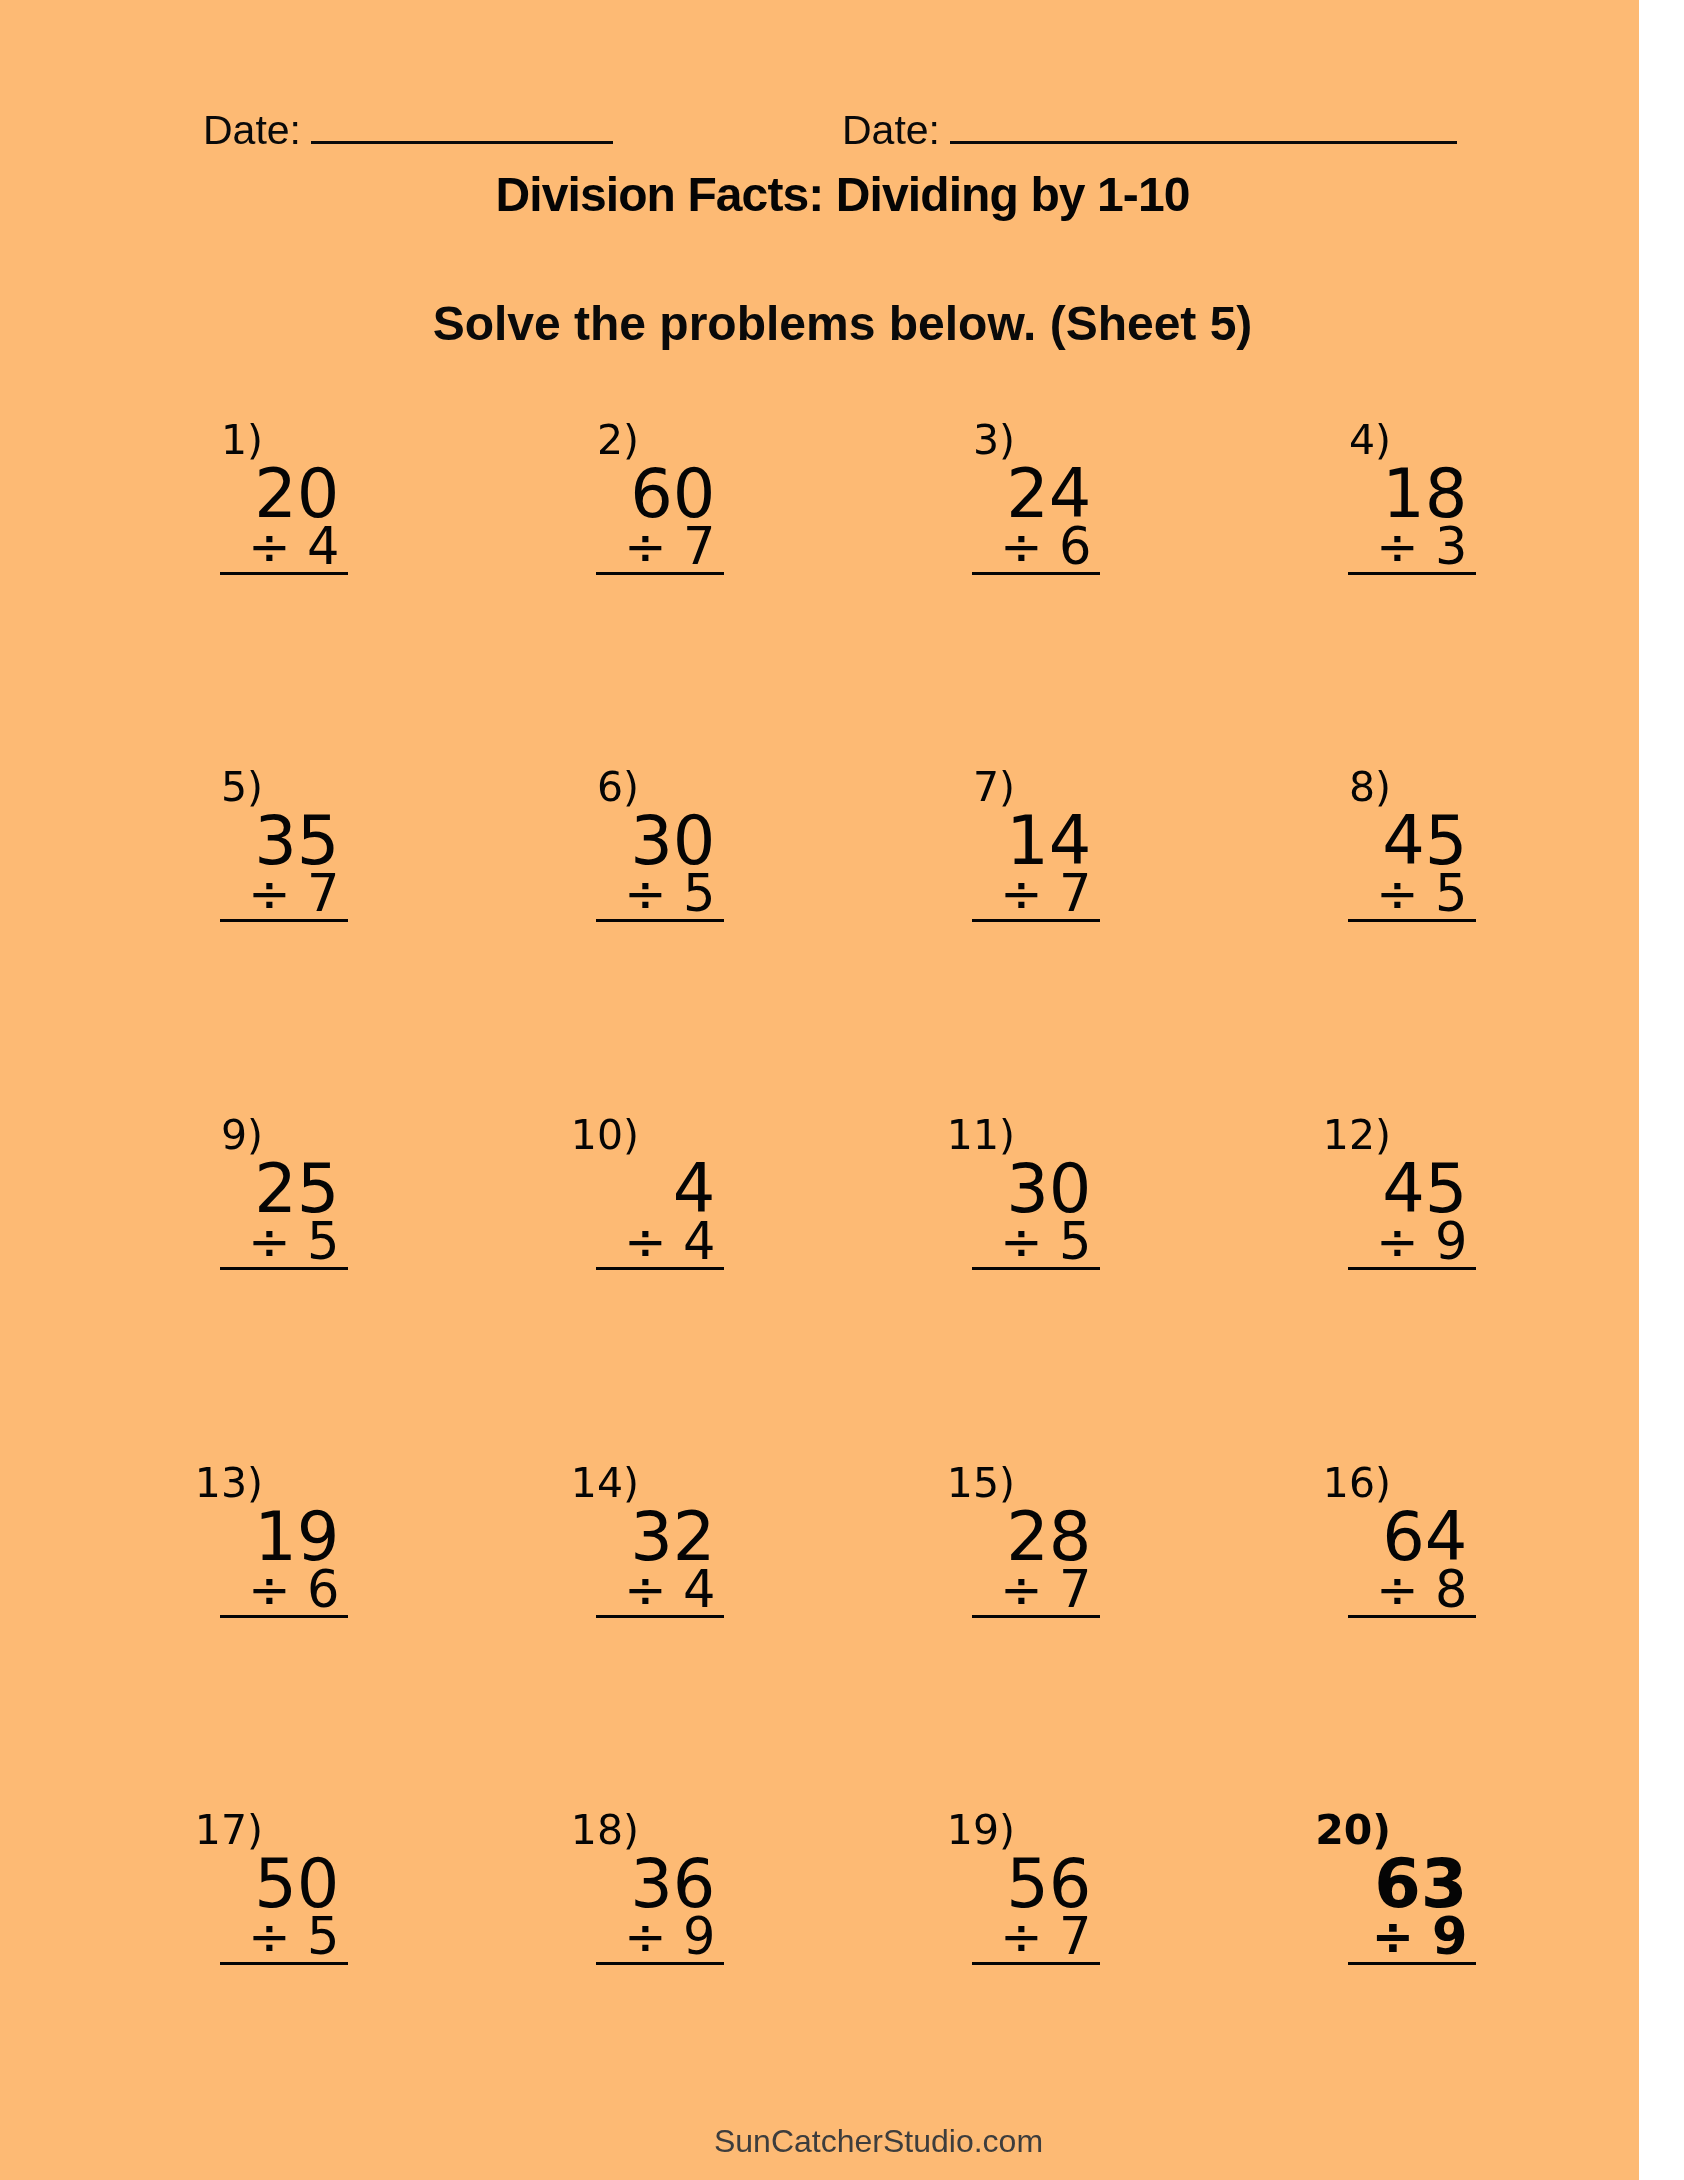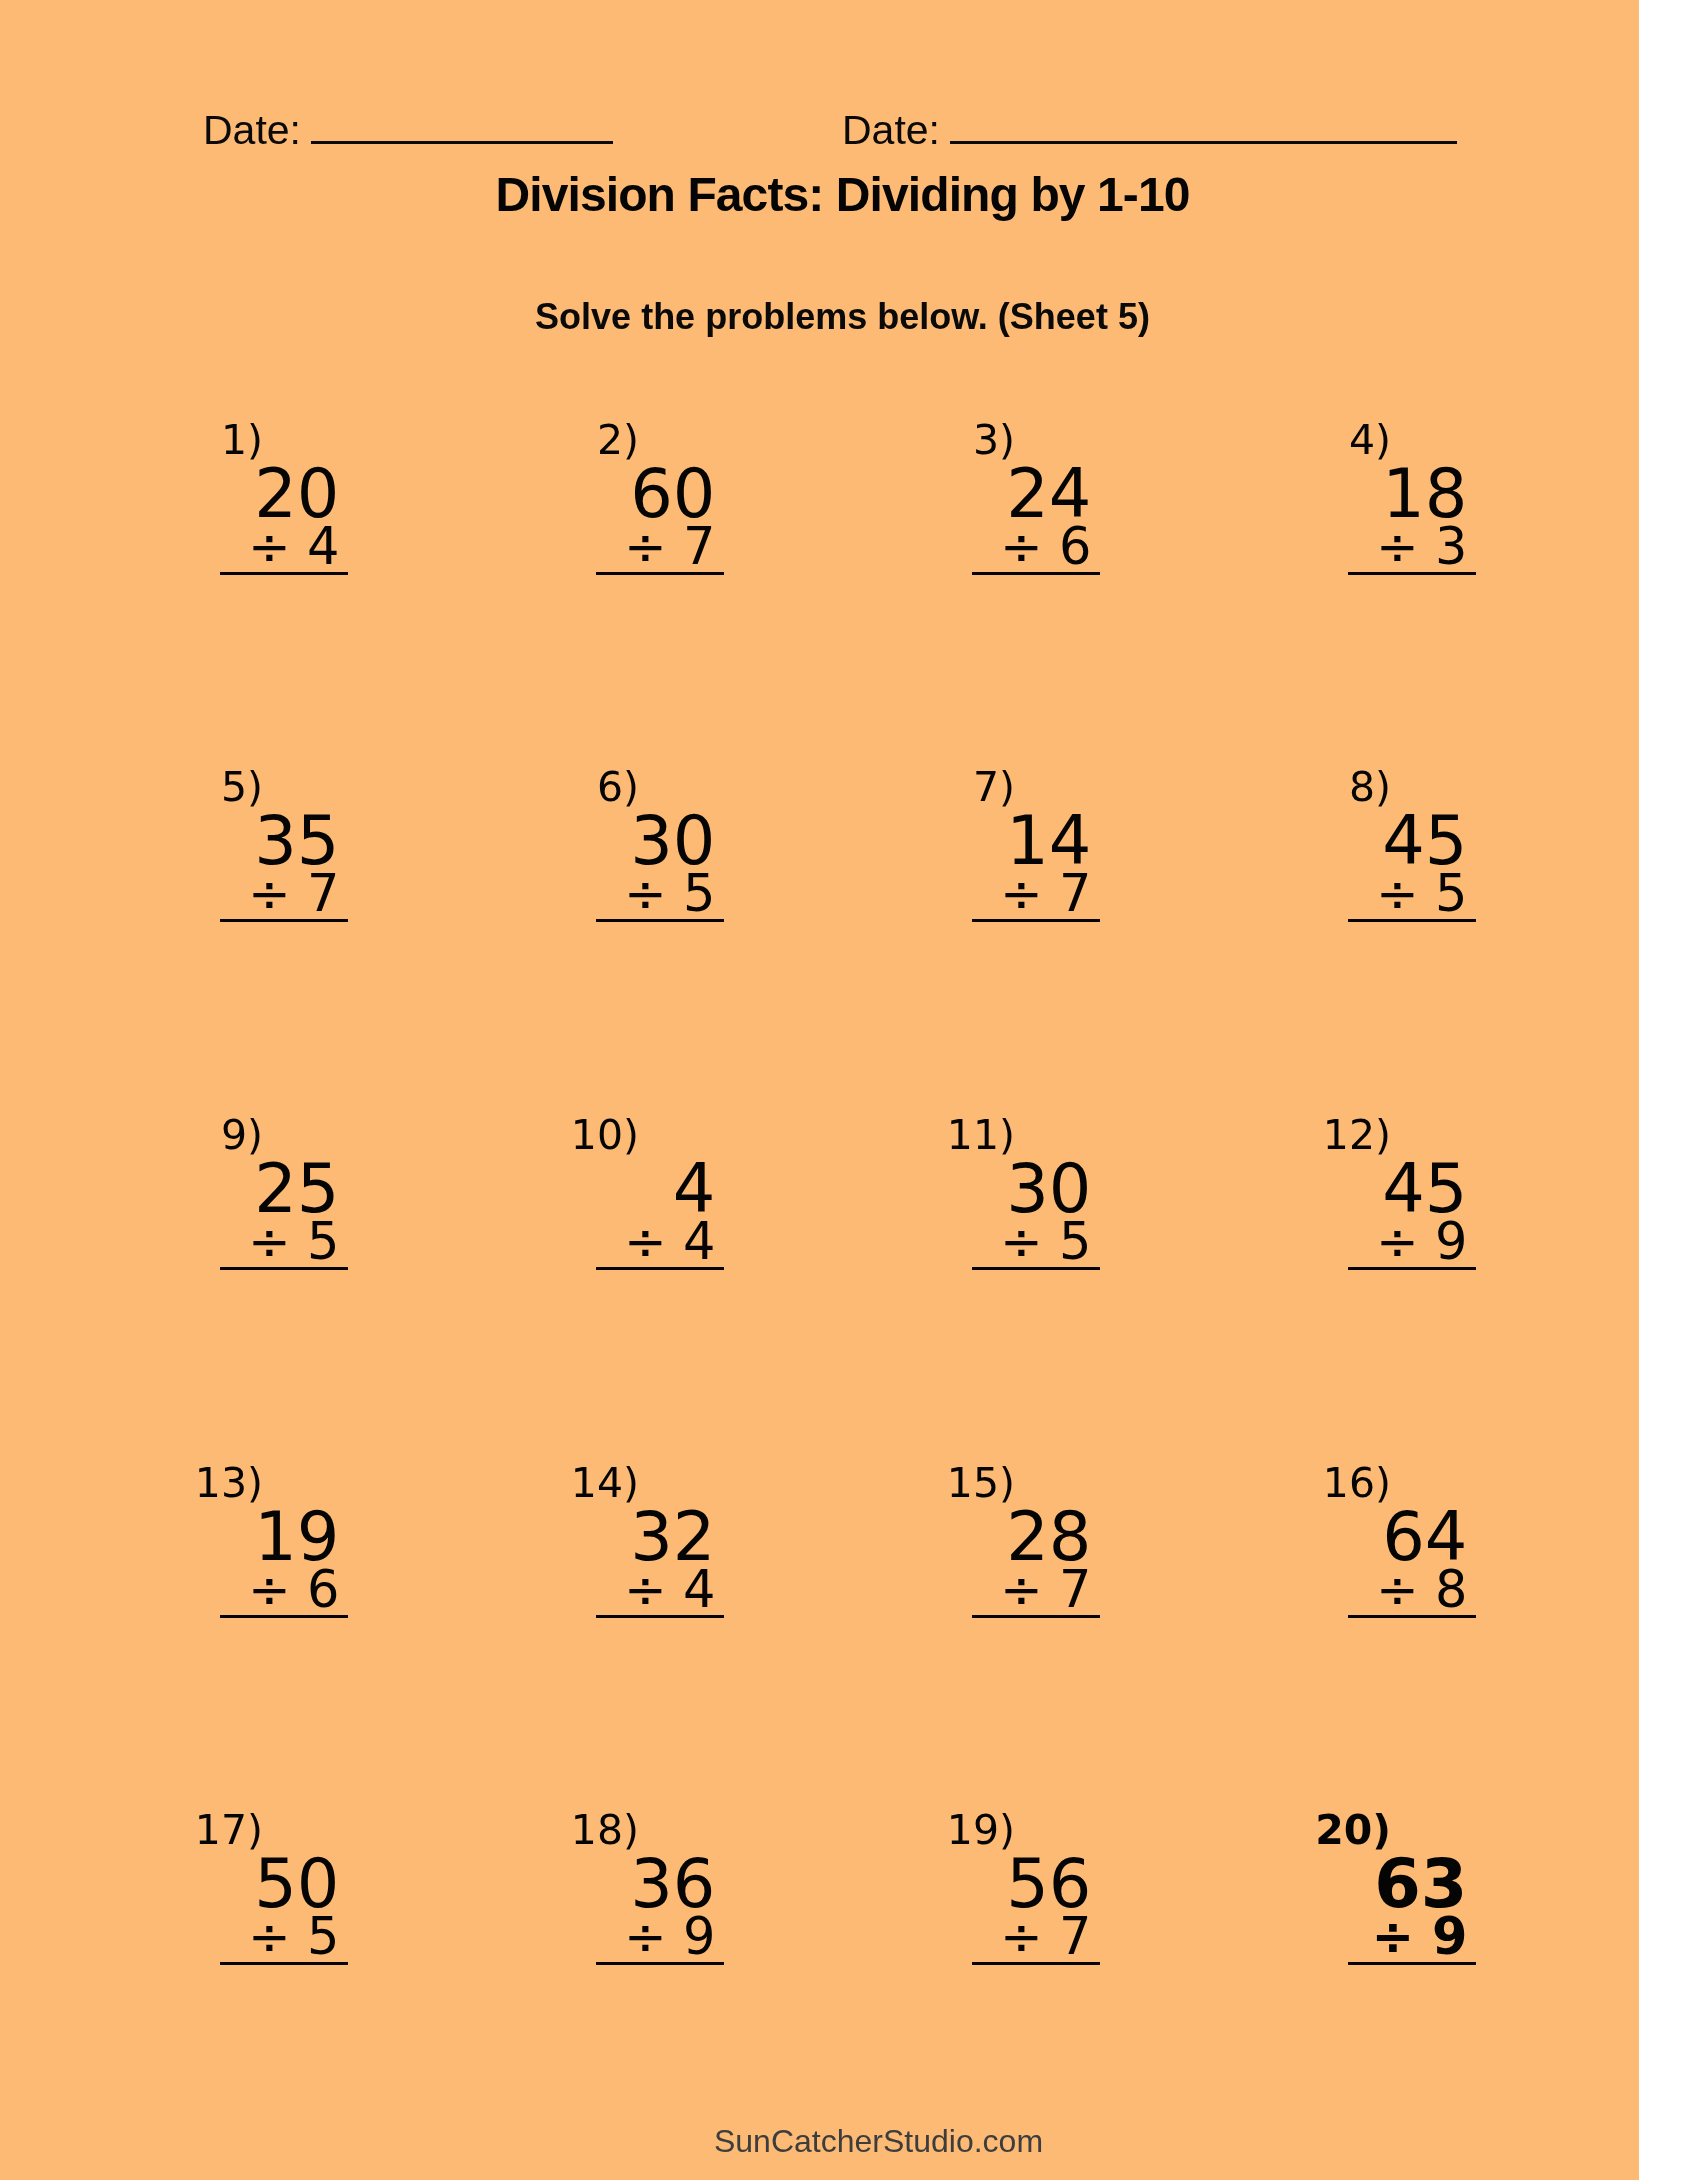--- a/index.html
+++ b/index.html
@@ -40,21 +40,21 @@
     color: #050505;
   }
   .subtitle {
     position: absolute;
     top: 296px;
     left: 0;
     width: 1685px;
     text-align: center;
     font-family: "Liberation Sans", sans-serif;
     font-weight: bold;
-    font-size: 36px;
+    font-size: 48px;
     color: #0a0a0a;
   }
 
   
   .cell {
     position: absolute;
     width: 128px;
     height: 158px;
     font-family: "DejaVu Sans", sans-serif;
     color: #050505;

